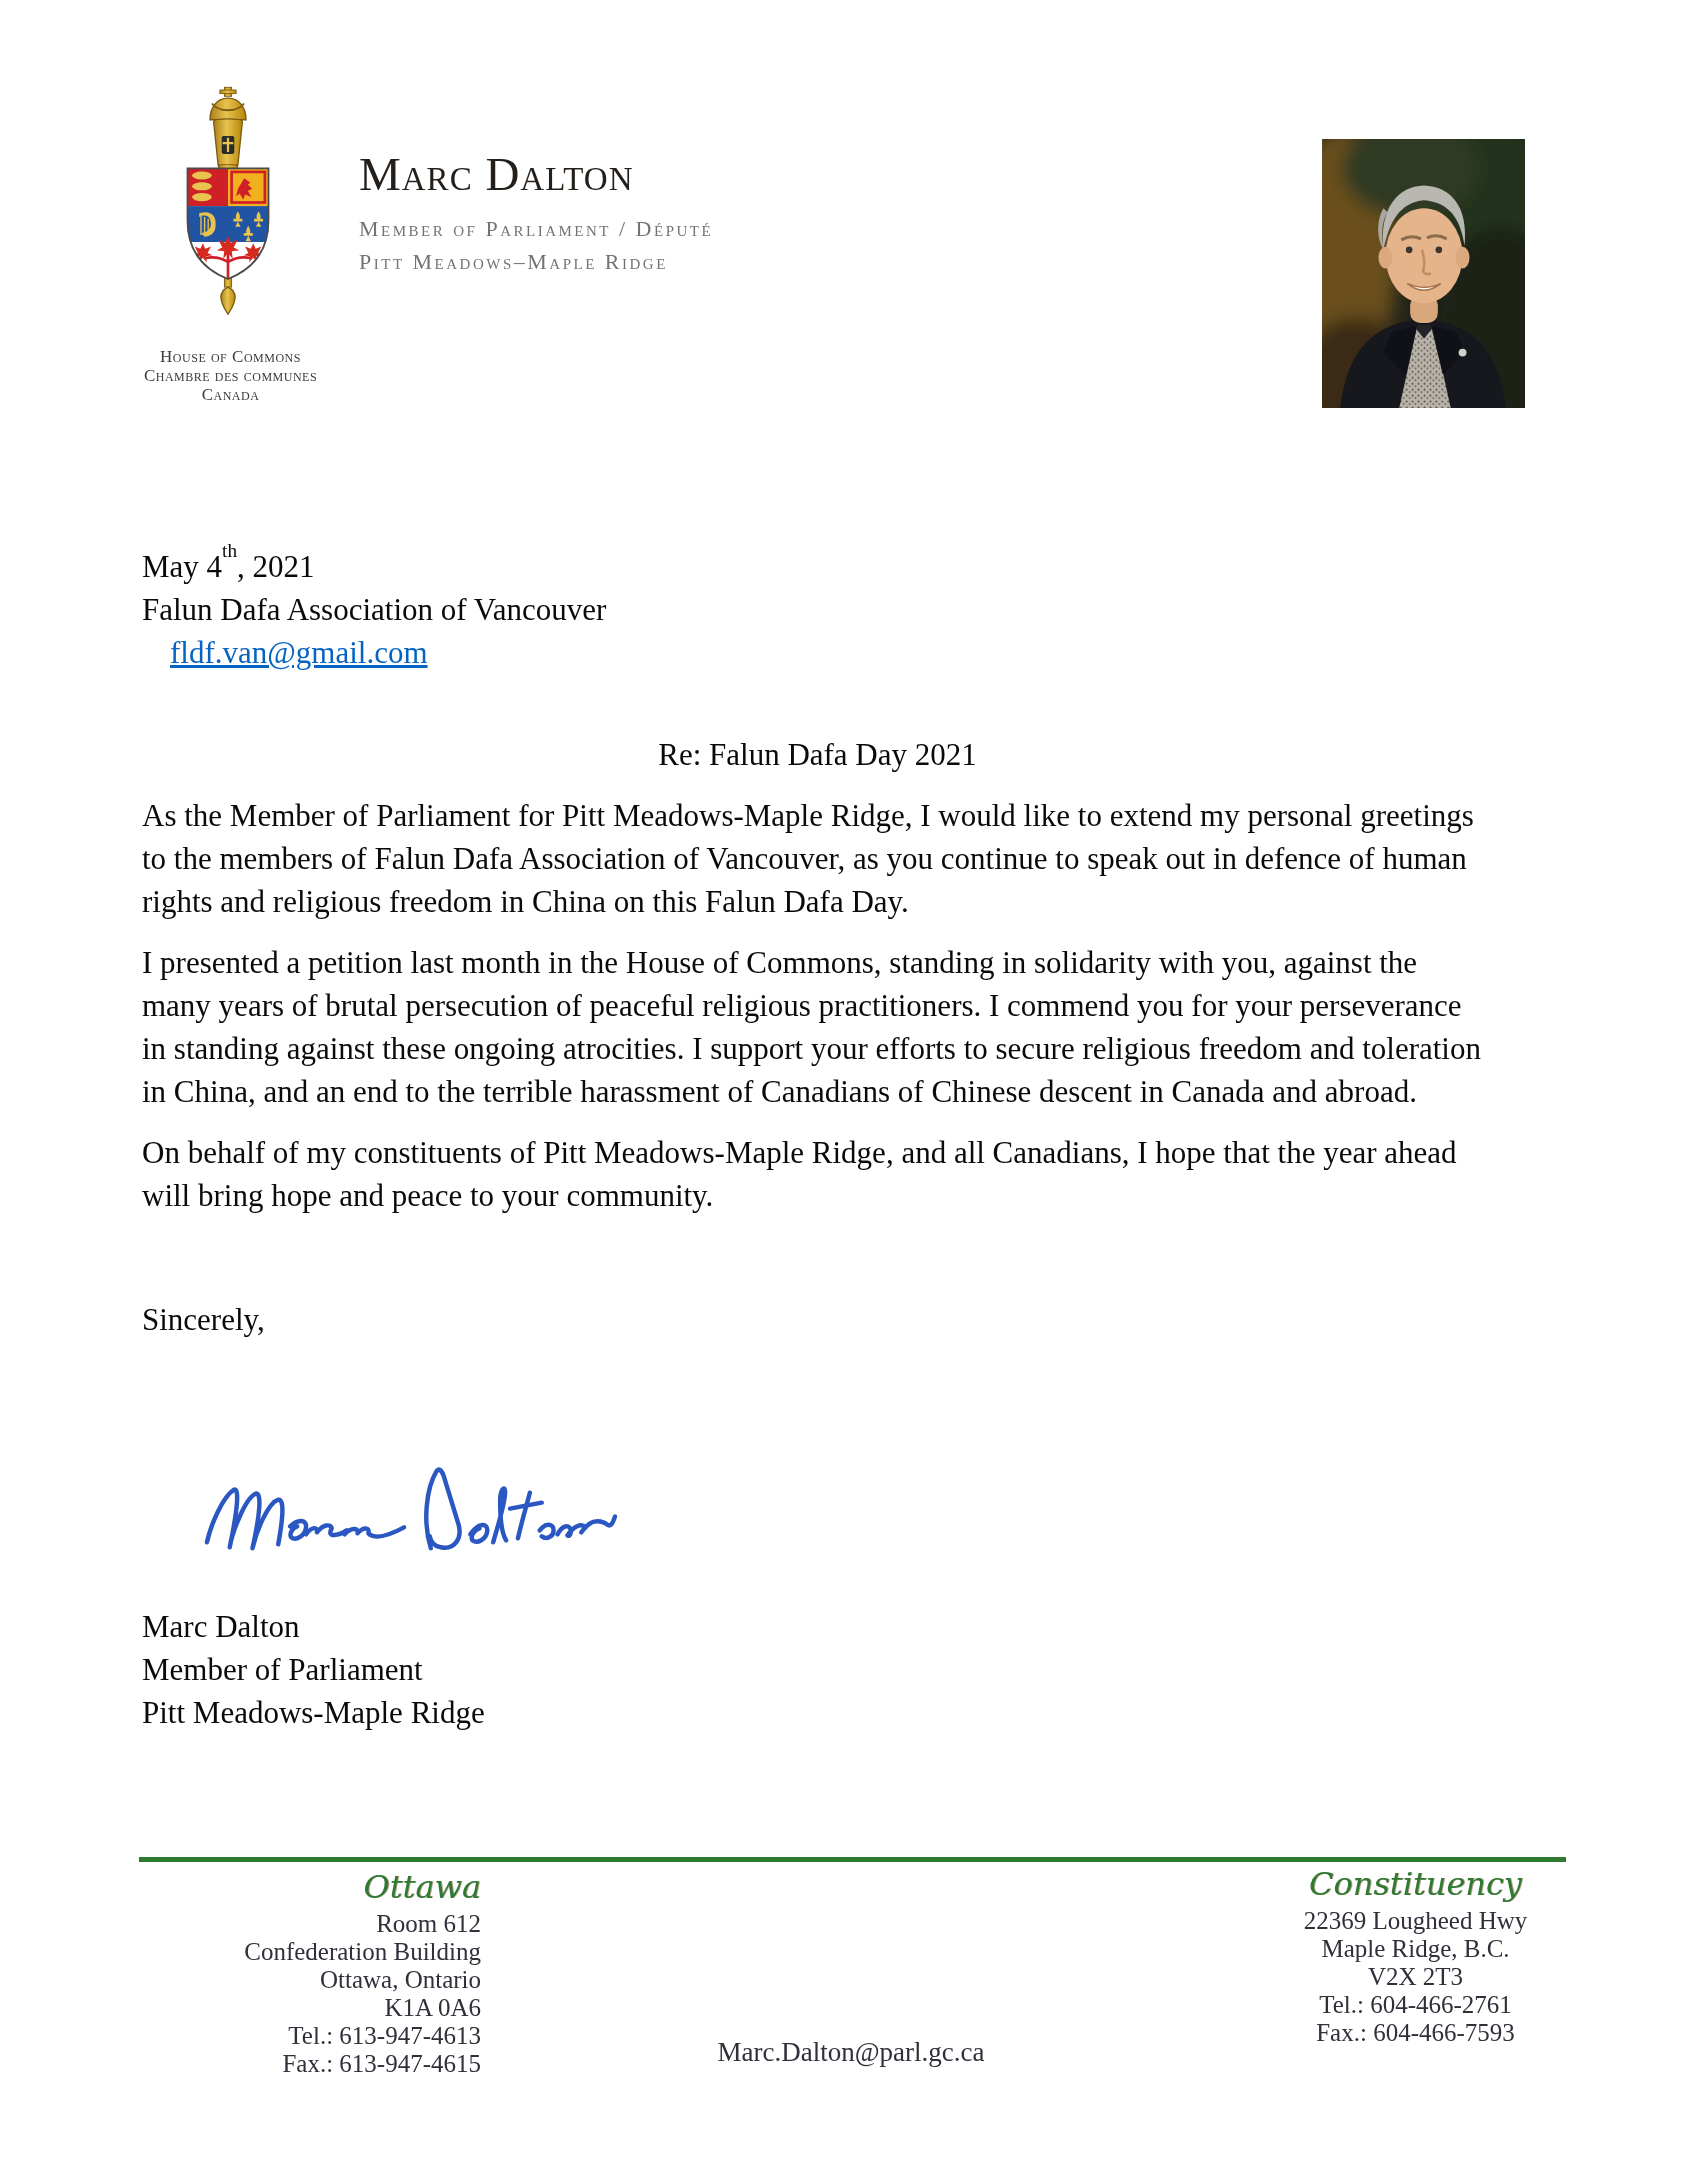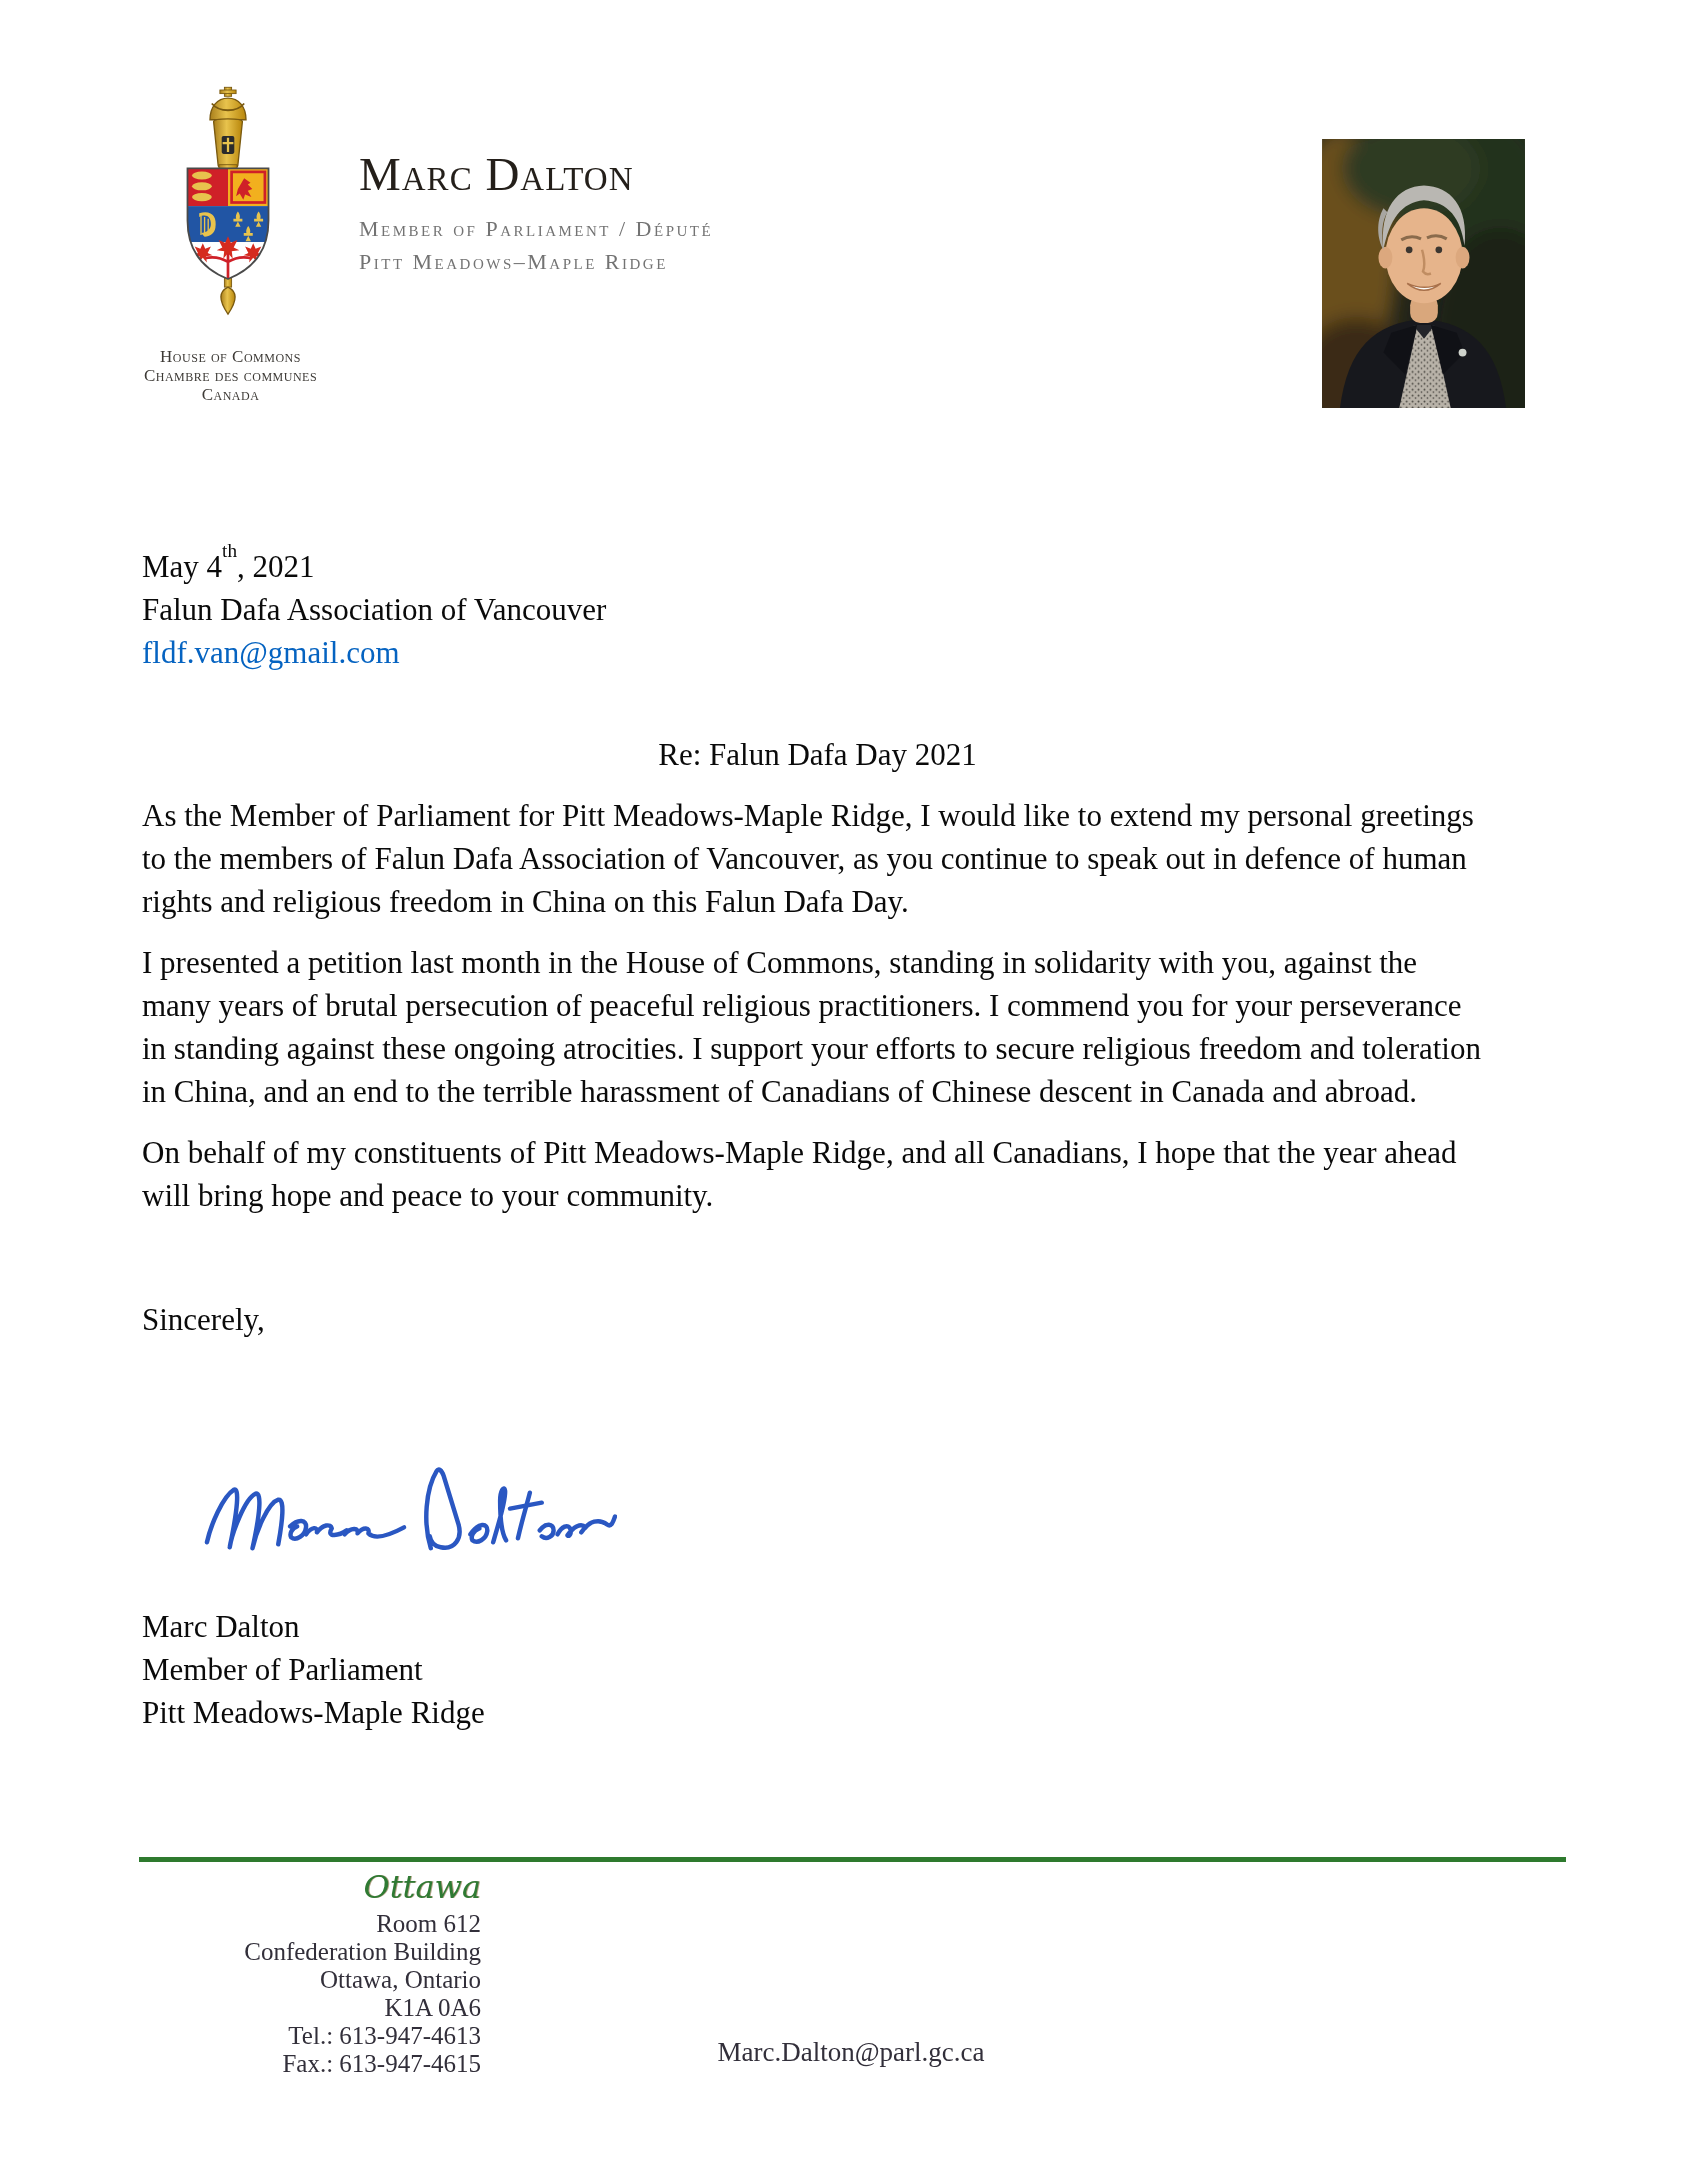--- a/index.html
+++ b/index.html
@@ -31,21 +31,21 @@
   .letter-body {
     position:absolute; left:142px; top:538px; width:1351px;
     font-size:31px; line-height:43px;
   }
   .letter-body p { margin:0; }
   .subject { margin-top:59px !important;text-align:center; }
   .para1 { margin-top:38px !important; }
   .para  { margin-top:18px !important; }
   .closing { margin-top:81px !important; }
   sup.ord { font-size:.62em; position:relative; top:-.45em;text-align:right; }
-  a.email-link { color:#0563c1; cursor:pointer; }
+  a.email-link { color:#0563c1; text-decoration:underline; cursor:pointer;margin-left:28px; }
 
   .signature-svg { position:absolute; left:201px; top:1463px; width:416px; height:109px; }
 
   .signoff {
     position:absolute; left:142px; top:1605px;
     font-size:31px; line-height:43px;
   }
 
   
   .footer-rule { position:absolute; left:139px; top:1857px; width:1427px; height:5px; background:#2e7a2e; }
@@ -218,17 +218,25 @@
   <div class="footer-col left">
     <div class="footer-heading">Ottawa</div>
     <div>Room 612</div>
     <div>Confederation Building</div>
     <div>Ottawa, Ontario</div>
     <div>K1A 0A6</div>
     <div>Tel.: 613-947-4613</div>
     <div>Fax.: 613-947-4615</div>
   </div>
 
+  <div class="footer-col right">
+    <div class="footer-heading">Constituency</div>
+    <div>22369 Lougheed Hwy</div>
+    <div>Maple Ridge, B.C.</div>
+    <div>V2X 2T3</div>
+    <div>Tel.: 604-466-2761</div>
+    <div>Fax.: 604-466-7593</div>
+  </div>
 
   <div class="footer-email">Marc.Dalton@parl.gc.ca</div>
 
 </div>
 
 
 </body></html>

